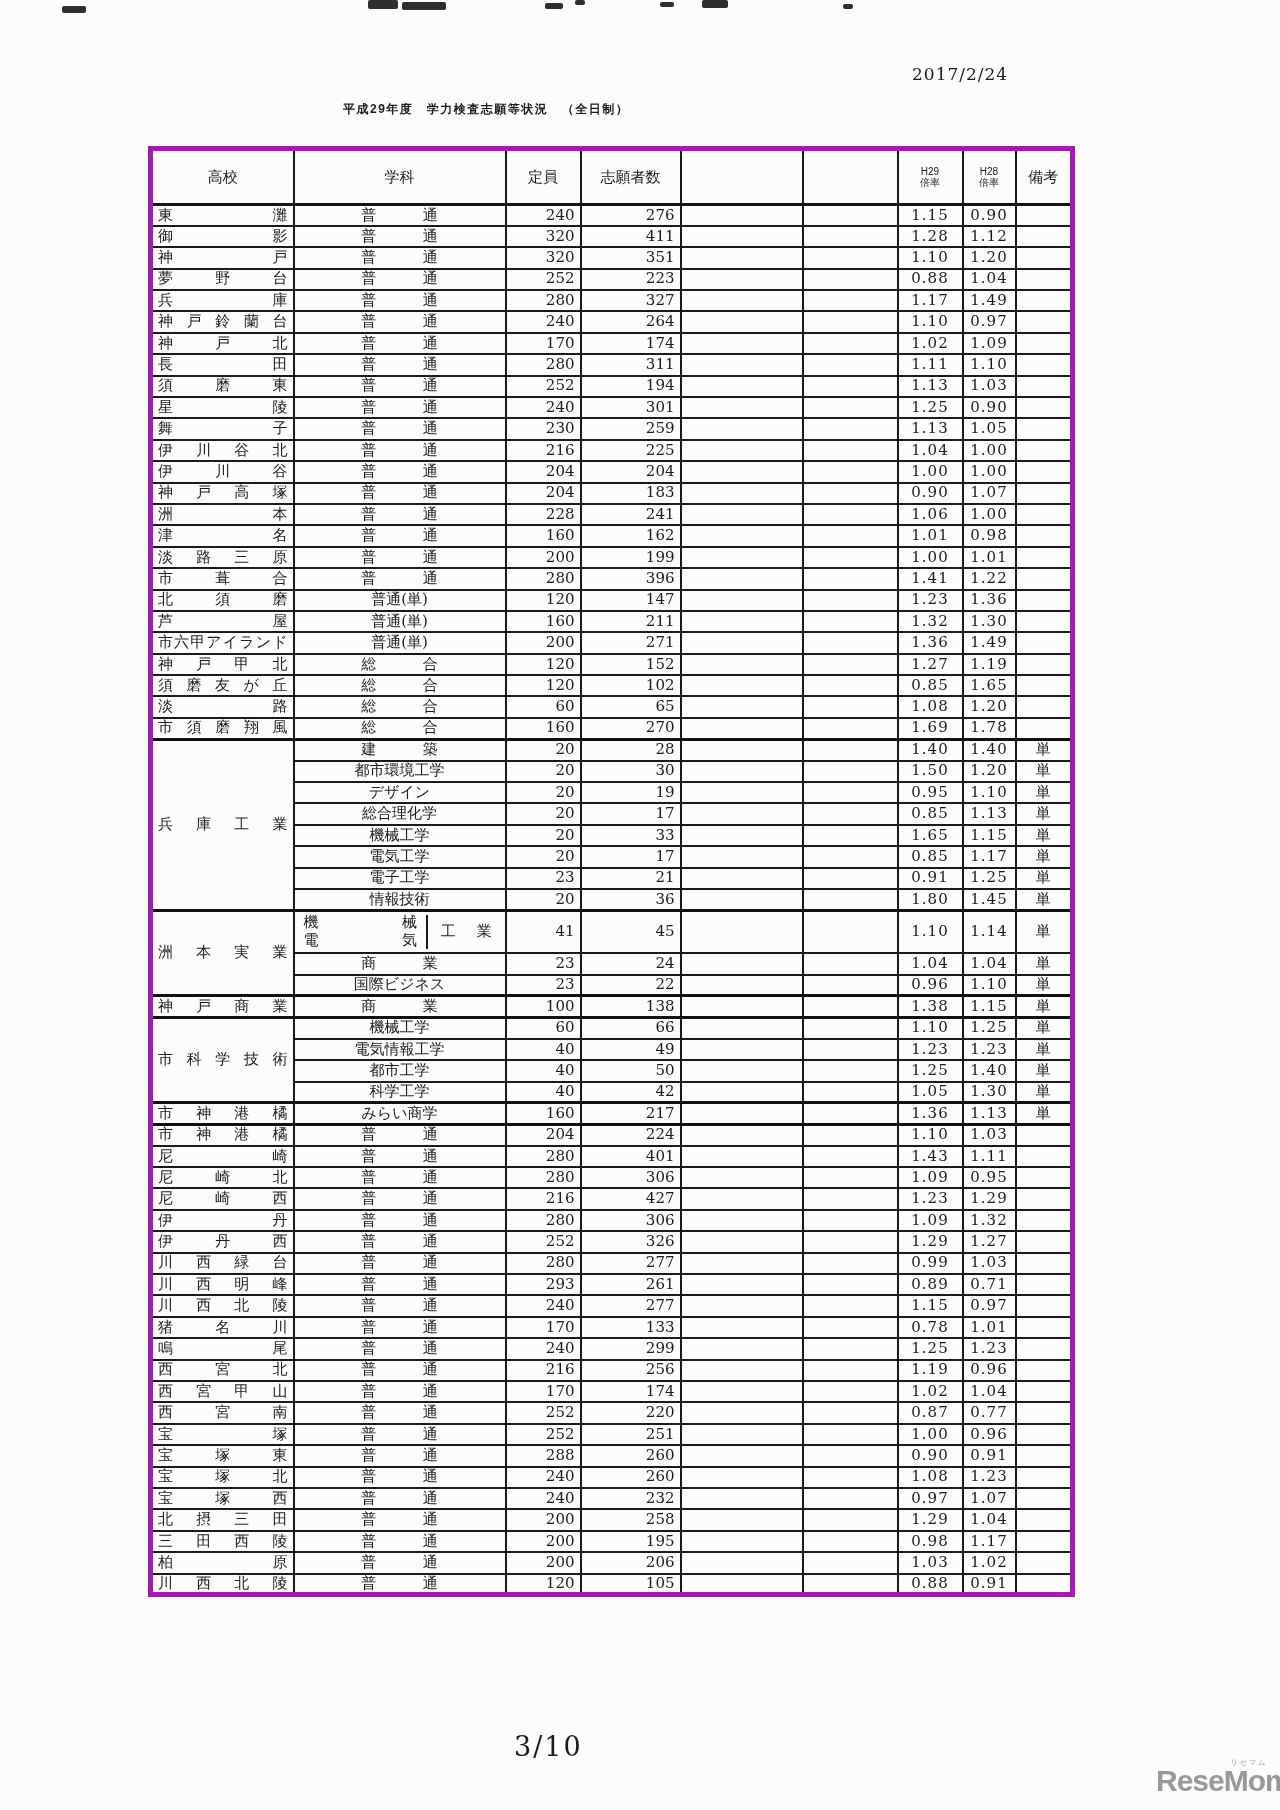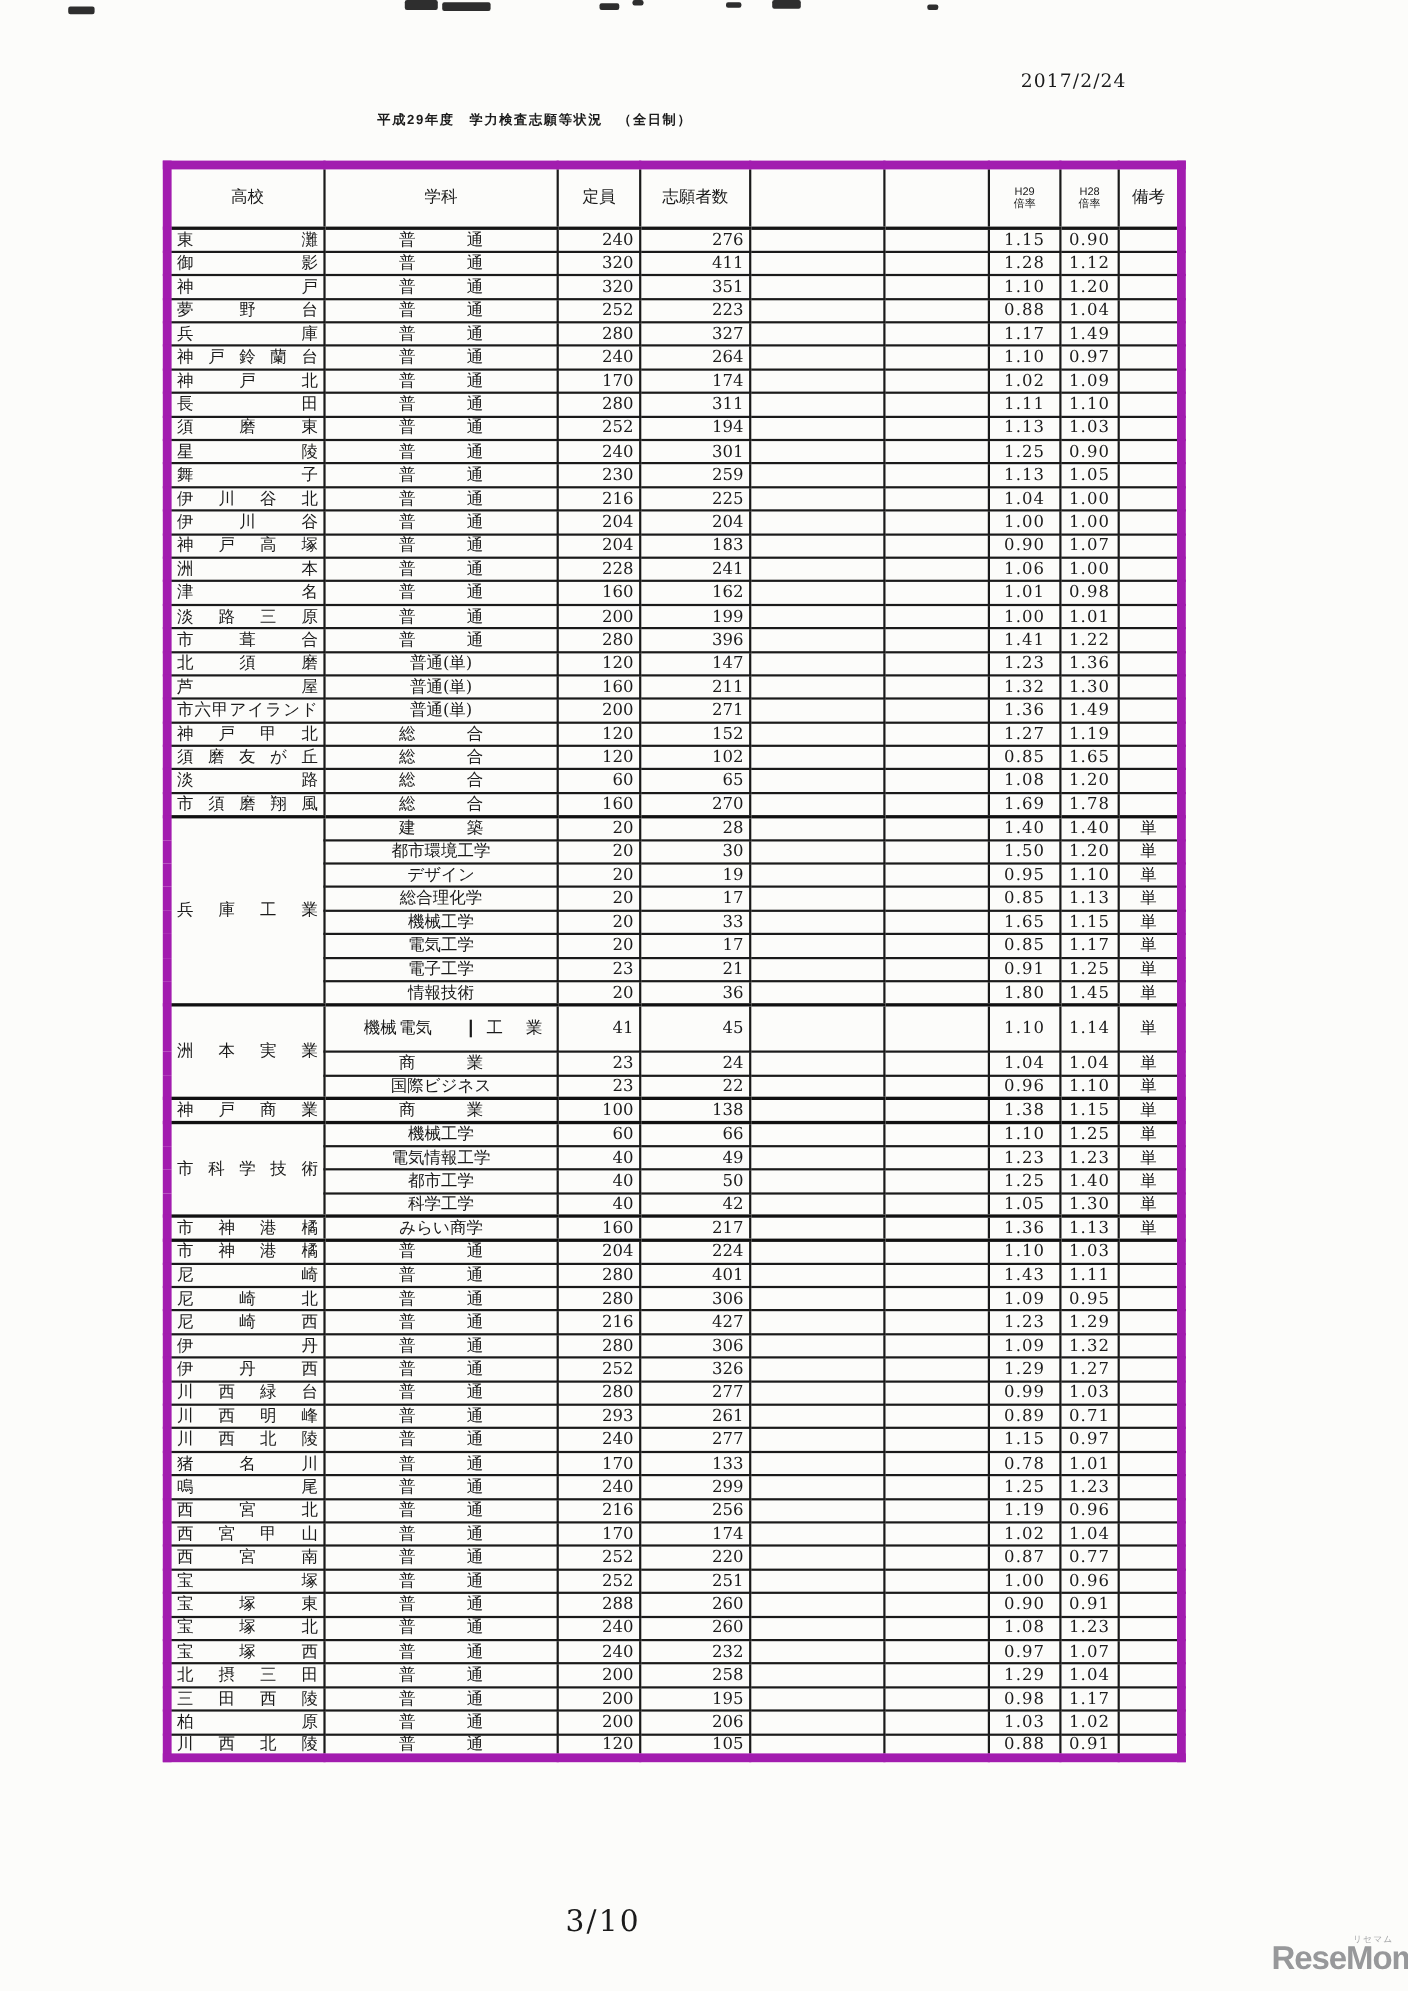--- a/index.html
+++ b/index.html
@@ -1,42 +1,42 @@
 <!DOCTYPE html>
 <html><head>
 <meta charset="utf-8">
 <style>
   html,body{margin:0;padding:0;}
   body{width:1280px;height:1810px;position:relative;background:#fcfcfa;
        font-family:"Liberation Sans","DejaVu Sans",sans-serif;color:#1b1b1b;}
   .artifact{position:absolute;background:#2e2e2e;border-radius:2px;}
   .date{position:absolute;top:64px;left:912px;font-size:17px;letter-spacing:1px;
-        font-family:"DejaVu Serif","Liberation Serif",serif;margin-left:16px;}
+        font-family:"DejaVu Serif","Liberation Serif",serif;}
   .title{position:absolute;top:101px;left:343px;font-size:12px;font-weight:bold;letter-spacing:1.5px;}
   table.main{position:absolute;left:148px;top:146px;width:922px;border-collapse:collapse;
-             table-layout:fixed;border:8px solid #a21caf;}
+             table-layout:fixed;border:5px solid #a21caf;}
   td,th{border:2px solid #1a1a1a;padding:0;overflow:hidden;white-space:nowrap;
         font-family:"DejaVu Serif","Liberation Serif",serif;font-size:15px;line-height:1.05;}
   thead th{height:52px;font-family:"Liberation Sans","DejaVu Sans",sans-serif;
            font-weight:normal;font-size:15px;border-bottom:3px solid #151515;}
   thead .two-line{font-size:10px;line-height:1.15;}
   tbody tr{height:21.4px;}
   tbody tr.tall{height:42.8px;}
   tbody tr.sep td{border-top:3px solid #111;}
   td.school{padding:0 5px;}
   .just{display:block;text-align:justify;text-align-last:justify;}
   td.dept{text-align:center;}
   .spread{letter-spacing:3.1em;margin-right:-3.1em;}
   .spread-sm{letter-spacing:1.4em;margin-right:-1.4em;}
   td.num{text-align:right;padding-right:5px;}
   td.ratio{text-align:center;letter-spacing:1px;}
   td.remark{text-align:center;}
   td.split-cell{padding:0;}
   .split{display:flex;height:100%;align-items:stretch;}
-  .split-left{width:54%;border-right:2px solid #1a1a1a;display:flex;flex-direction:row;
+  .split-left{width:54%;border-right:2px solid #1a1a1a;display:flex;flex-direction:column;
               justify-content:center;padding:0 9px;gap:2px;}
   .split-right{flex:1;display:flex;align-items:center;justify-content:center;}
   .footer-page{position:absolute;top:1731px;left:514px;font-size:27px;letter-spacing:2px;
                font-family:"DejaVu Serif","Liberation Serif",serif;}
   .watermark{position:absolute;top:1764px;left:1156px;color:#97989a;font-size:30px;
              font-weight:bold;letter-spacing:-1px;font-family:"Liberation Sans","DejaVu Sans",sans-serif;}
   .watermark-small{position:absolute;top:1757px;left:1230px;color:#a8a9ab;font-size:8px;letter-spacing:1px;}
 </style>
 </head>
 <body>

